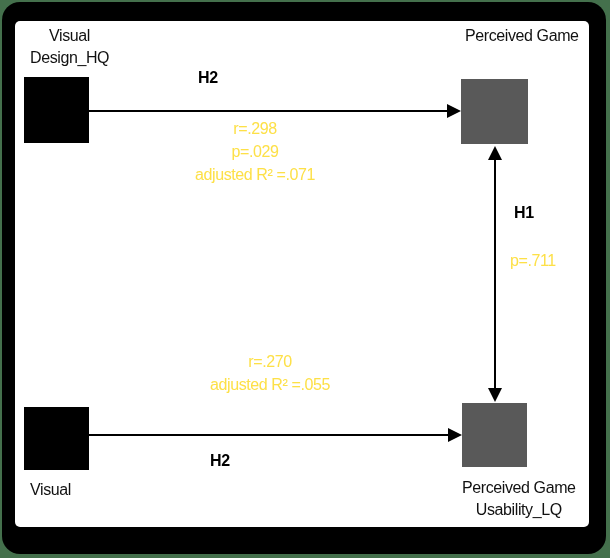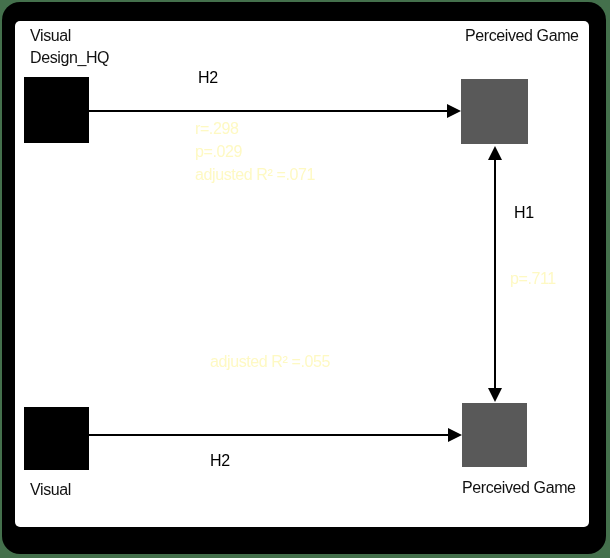--- a/index.html
+++ b/index.html
@@ -18,43 +18,43 @@
     background: #000000; 
     border-radius: 18px;
   }
   .canvas {
     position: absolute;
     left: 15px; top: 21px;
     width: 574px; height: 506px;
     background: #FFFFFF; 
     border-radius: 5px;
   }
-  .abs { position: absolute; }
+  .abs { position: absolute; text-align: center; }
   .node-label {
     font-size: 16px;
     line-height: 22px;
     letter-spacing: -0.4px;
     color: #111;
     white-space: nowrap;
   }
   .node-square { position: absolute; }
   .sq-black { background: #000000; }  
   .sq-gray  { background: #595959; }  
   .hyp-label {
     font-size: 16px;
-    font-weight: normal;
+    font-weight: bold;
     letter-spacing: -0.3px;
     color: #000;
     white-space: nowrap;
   }
   .stats {
     font-size: 16px;
     line-height: 23px;
     letter-spacing: -0.4px;
-    color: #fef9c3;
+    color: #fde047;
     white-space: nowrap;
   }
   .hline {
     position: absolute;
     height: 2px;
     background: #000000; 
   }
   .vline {
     position: absolute;
     width: 2px;
@@ -105,31 +105,33 @@
 <div class="abs stats" style="left:195px; top:117px;">
   <div>r=.298</div>
   <div>p=.029</div>
   <div>adjusted R² =.071</div>
 </div>
 
 <div class="vline" style="left:494px; top:155px; width:2px; height:238px;"></div>
 <div class="arrowhead-up" style="left:488px; top:146px;"></div>
 <div class="arrowhead-down" style="left:488px; top:388px;"></div>
 <div class="abs hyp-label" style="left:514px; top:204px;">H1</div>
-<div class="abs stats" style="left:510px; top:267px;">p=.711</div>
+<div class="abs stats" style="left:510px; top:249px;">p=.711</div>
 
 <div class="abs stats" style="left:210px; top:350px;">
+  <div>r=.270</div>
   <div>adjusted R² =.055</div>
 </div>
 
 <div class="hline" style="left:89px; top:434px; width:360px;"></div>
 <div class="arrowhead-right" style="left:448px; top:428px;"></div>
 <div class="abs hyp-label" style="left:210px; top:452px;">H2</div>
 
 <div class="node-square sq-black" style="left:24px; top:407px; width:65px; height:63px;"></div>
 <div class="abs node-label" style="left:30px; top:479px;">
   <div>Visual</div>
 </div>
 
 <div class="node-square sq-gray" style="left:462px; top:403px; width:65px; height:64px;"></div>
 <div class="abs node-label" style="left:462px; top:477px;">
   <div>Perceived Game</div>
+  <div>Usability_LQ</div>
 </div>
 
 </body></html>

